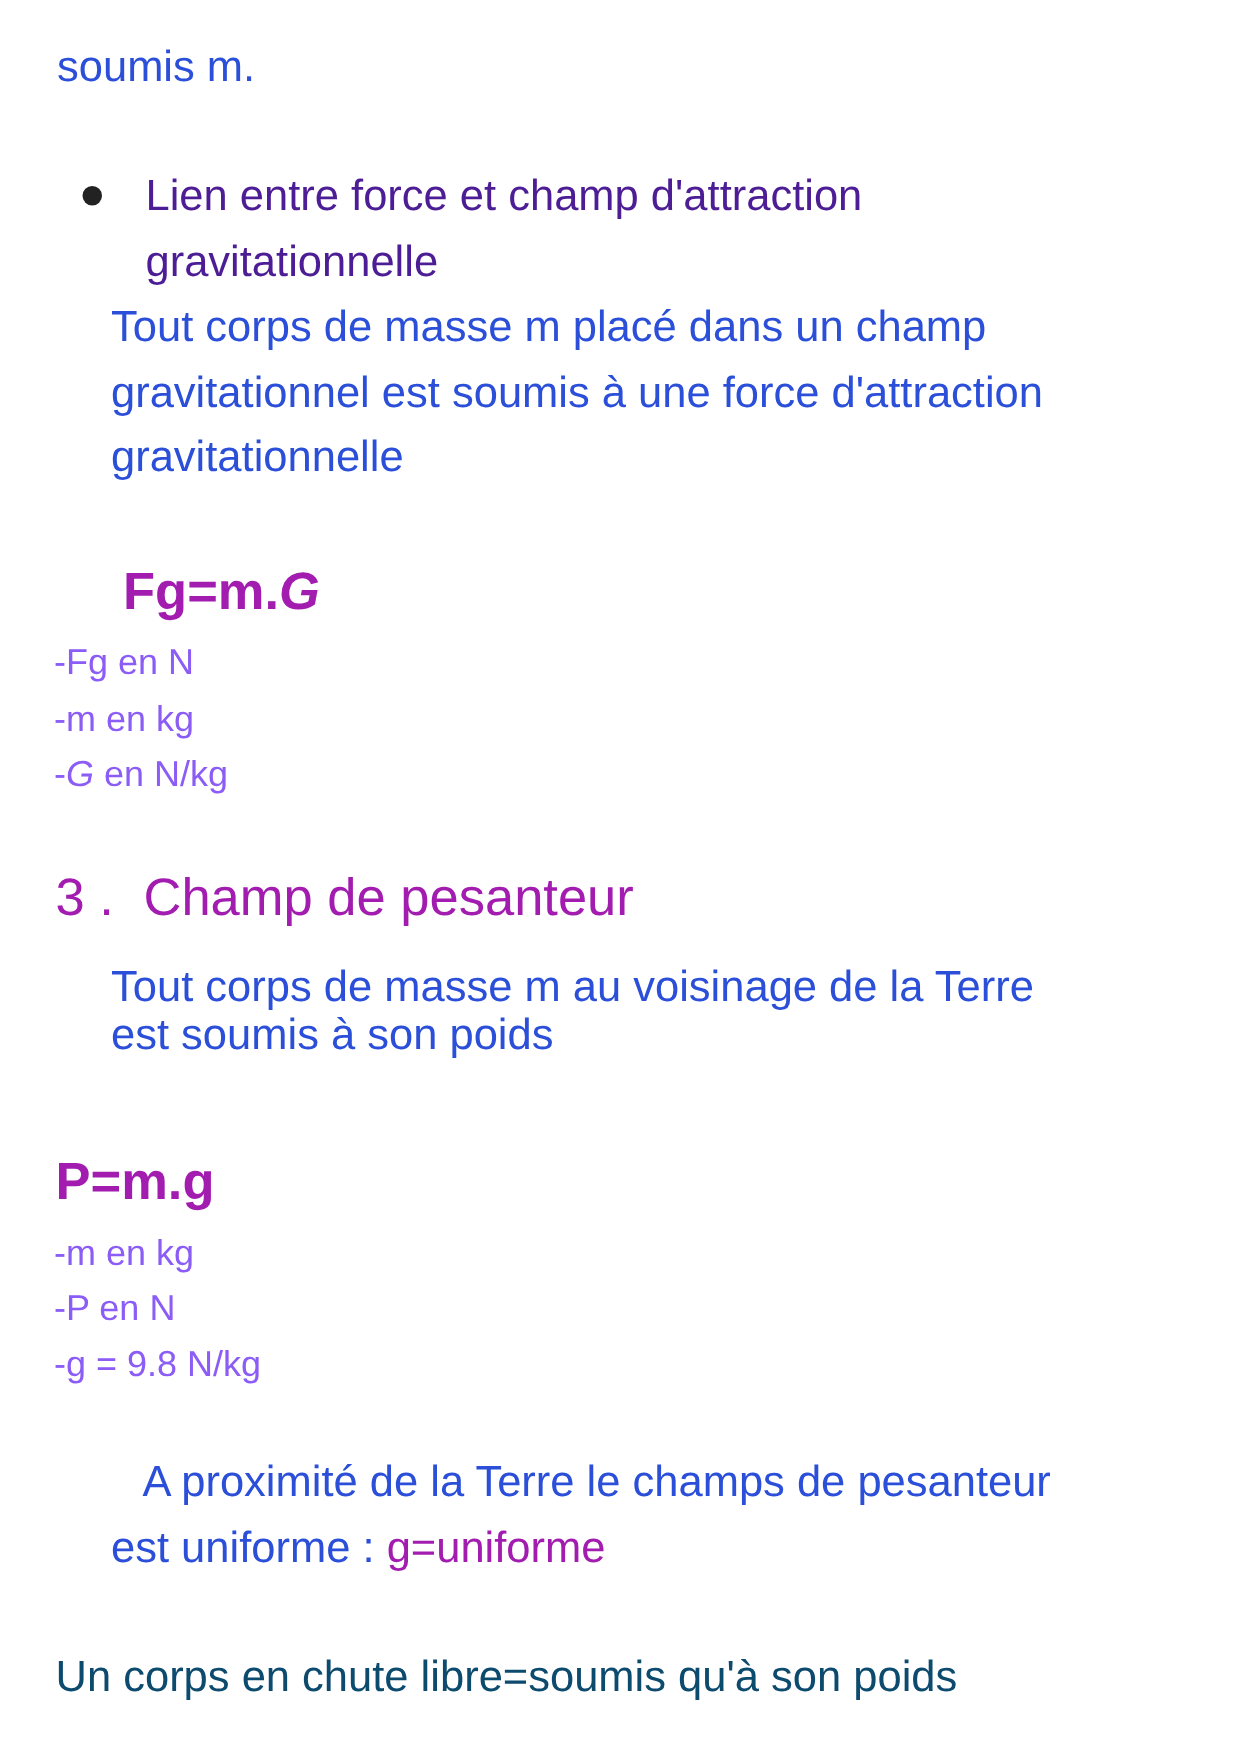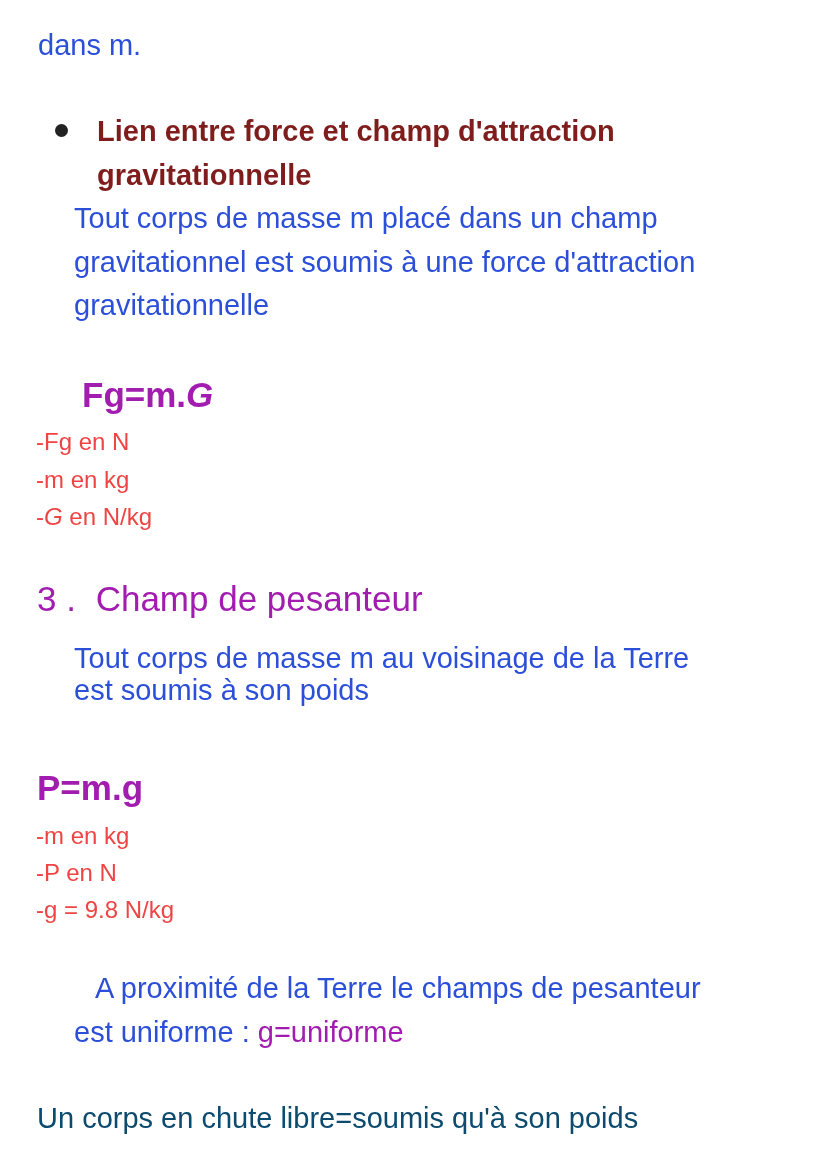--- a/index.html
+++ b/index.html
@@ -1,37 +1,37 @@
 <!DOCTYPE html>
 <html><head>
   <meta charset="utf-8">
   <style>
     html, body { margin: 0; padding: 0; background: #ffffff; }
     body { width: 828px; height: 1170px; position: relative; overflow: hidden;
            font-family: "Liberation Sans", sans-serif; }
     .t { position: absolute; white-space: nowrap; }
     .blue { color: #2b4fd8; }
-    .dark { color: #7f1d1d; font-weight: bold; }
+    .dark { color: #4c1d95; }
     .red { color: #a21caf; }
-    .teal { color: #ef4444; }
+    .teal { color: #8b5cf6; }
     .pink { color: #0c4a6e; }
     .body28 { font-size: 29px; line-height: 44px; }
     .small { font-size: 24px; line-height: 37px; }
     .formula { font-size: 35px; font-weight: bold; }
     .bullet-dot { position: absolute; left: 55px; top: 124px; width: 13px; height: 13px;
                   border-radius: 50%; background: #222; }
     .underline { text-decoration-thickness: 2px; text-underline-offset: 5px; }
     .ital { font-style: italic; }
   </style>
 </head>
 <body>
 
 <div>
 
-  <div class="t blue body28" style="left:38px; top:23px;">dans m.</div>
+  <div class="t blue body28" style="left:38px; top:23px;">soumis m.</div>
 
   <div class="bullet-dot"></div>
   <div class="t dark body28" style="left:97px; top:109px;">Lien entre force et champ d'attraction</div>
   <div class="t dark body28" style="left:97px; top:153px;">gravitationnelle</div>
 
   <div class="t blue body28" style="left:74px; top:196px;text-align:center;">Tout corps de masse m placé dans un champ</div>
   <div class="t blue body28" style="left:74px; top:240px;">gravitationnel est soumis à une force d'attraction</div>
   <div class="t blue body28" style="left:74px; top:283px;">gravitationnelle</div>
 
   <div class="t red formula" style="left:82px; top:375px;">

